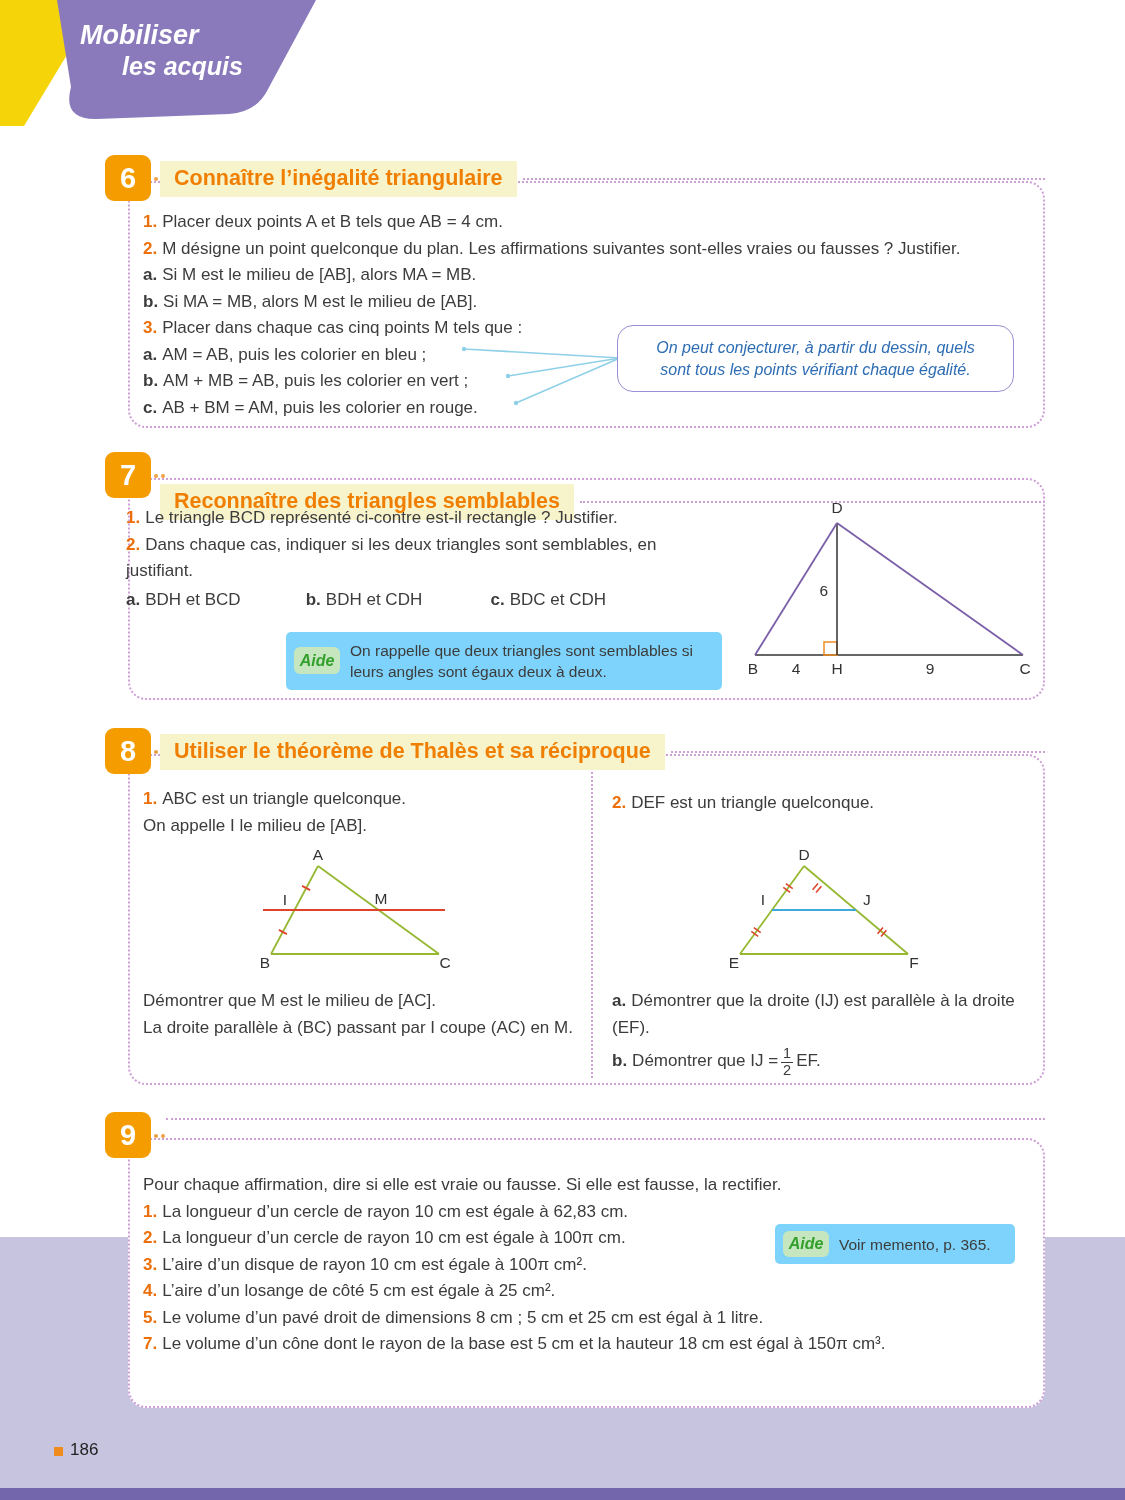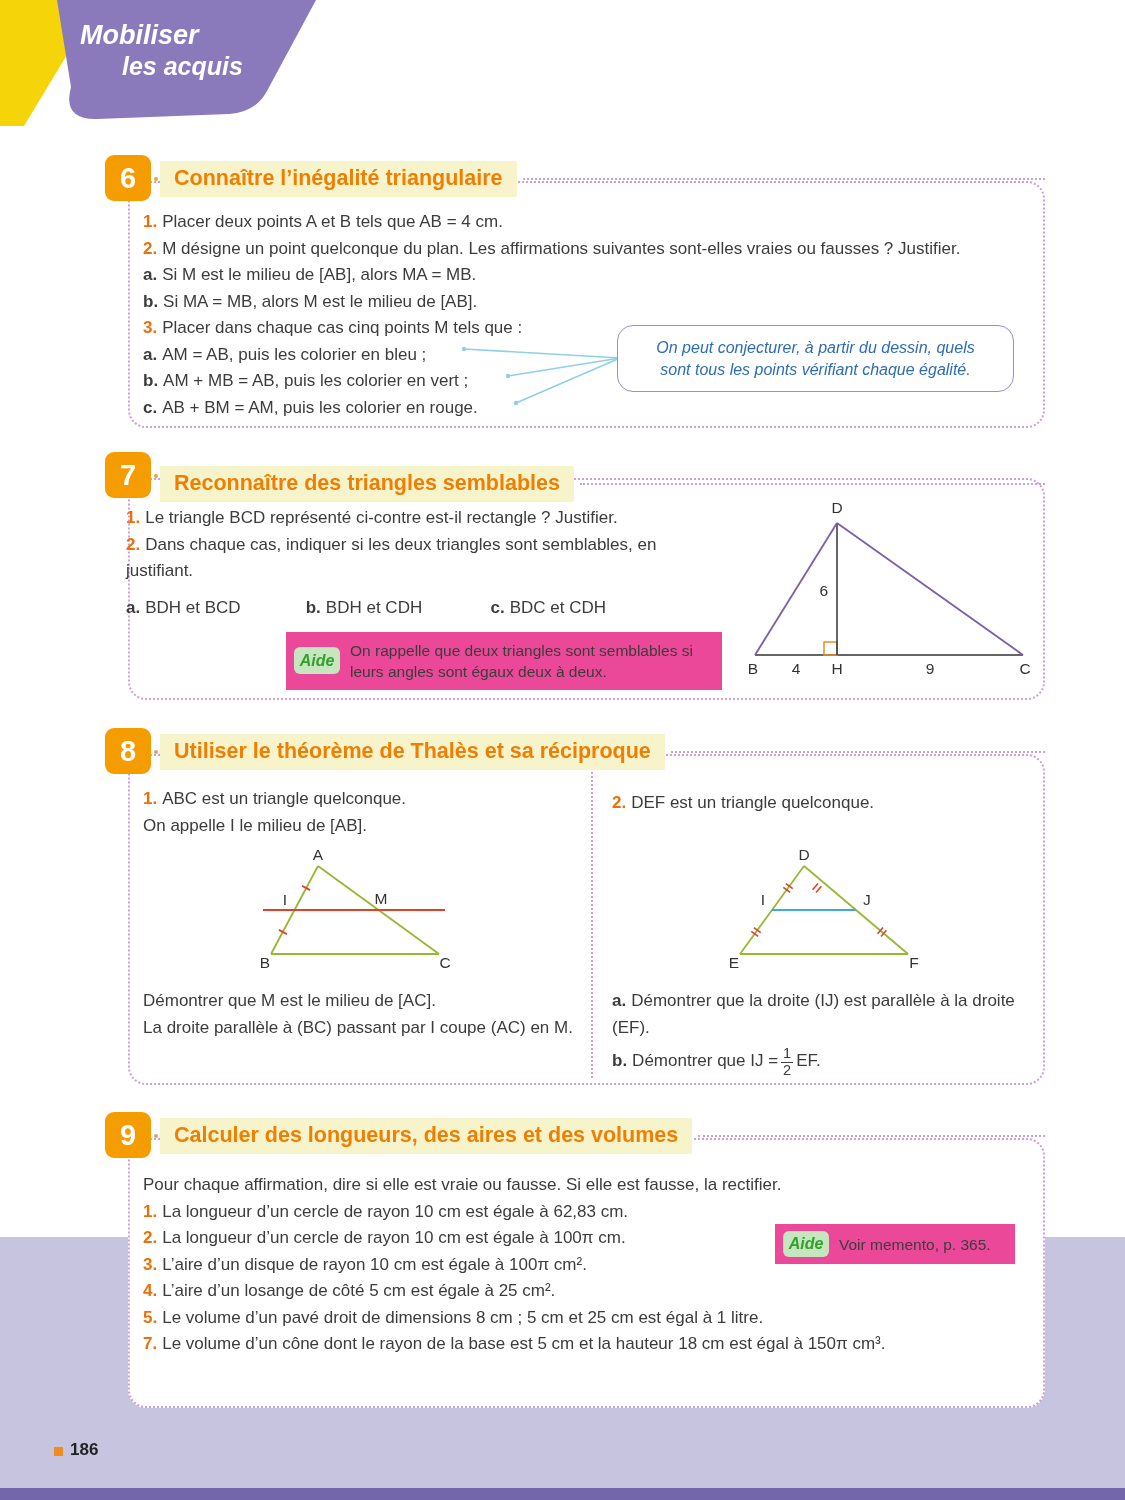--- a/index.html
+++ b/index.html
@@ -13,31 +13,31 @@
   .cdots{position:absolute;width:4px;height:4px;border-radius:50%;background:#f0a043;box-shadow:7px 0 0 #f0a043}
   .title-row{position:absolute;left:160px;right:80px;display:flex;align-items:center}
   .sec-title{background:#f7f4cc;color:#f07e00;font-weight:bold;font-size:21.5px;padding:5px 14px 6px;white-space:nowrap}
   .leader{flex:1;border-bottom:2px dotted #cf9fd8;height:0;margin-left:6px}
   .dashed-box{position:absolute;left:128px;width:917px;border:2px dotted #cf9fd8;border-radius:18px}
   .whitebg{background:#fff}
   .txt{font-size:17px;line-height:26.5px}
   .onum{color:#ec6f0a;font-weight:bold;margin-right:5px}
   .bnum{font-weight:bold;margin-right:5px}
   .callout{position:absolute;left:617px;top:325px;width:397px;height:67px;border:1.5px solid #9a8ed2;border-radius:16px;background:#fff;color:#2e6db4;font-style:italic;font-size:16px;line-height:22px;display:flex;align-items:center;justify-content:center;text-align:center;padding:6px 28px}
-  .aidebox{position:absolute;background:#ec4899;border-radius:0}
+  .aidebox{position:absolute;background:#7dd3fc;border-radius:5px}
   .aidechip{position:absolute;background:#c6e6c0;border-radius:6px;color:#33a02c;font-weight:bold;font-style:italic;font-size:16px;display:flex;align-items:center;justify-content:center}
   .aidetext{position:absolute;font-size:15.5px;line-height:20.5px;color:#3c3c3c}
   .divider{position:absolute;left:591px;top:772px;height:306px;border-left:2px dotted #cf9fd8}
   .frac{display:inline-block;text-align:center;vertical-align:-9px;line-height:1.1;font-size:14.5px;margin:0 3px}
   .fnum{display:block;border-bottom:1.3px solid #3c3c3c;padding:0 2px}
   .fden{display:block}
   .rib1{font-size:27px;font-weight:bold;font-style:italic;fill:#fff}
   .rib2{font-size:25px;font-weight:bold;font-style:italic;fill:#fff}
   .dlabel{font-size:15.5px;fill:#333}
-  .pagenum{position:absolute;left:70px;top:1440px;font-size:17px;font-weight:bold;color:#222}
+  .pagenum{position:absolute;left:70px;top:1440px;font-size:17px;font-weight:normal;color:#222}
   .pagesq{position:absolute;left:54px;top:1447px;width:9px;height:9px;background:#f08c1e}
 </style>
 </head>
 <body>
 
 <div class="lavender"></div>
 <div class="bottombar"></div>
 
 <svg class="abs" style="left:0;top:0" width="330" height="130">
   <polygon points="0,0 100,0 24,126 0,126" fill="#f5d40a"></polygon>
@@ -69,28 +69,28 @@
   <line x1="172" y1="26" x2="68" y2="71" stroke="#8fd0e8" stroke-width="1.6"></line>
   <circle cx="16" cy="17" r="2.2" fill="#8fd0e8"></circle>
   <circle cx="60" cy="44" r="2.2" fill="#8fd0e8"></circle>
   <circle cx="68" cy="71" r="2.2" fill="#8fd0e8"></circle>
 </svg>
 <div class="callout">On peut conjecturer, à partir du dessin, quels sont tous les points vérifiant chaque égalité.</div>
 
 <div class="dashed-box" style="top:478px;height:222px"></div>
 <div class="numbox" style="top:452px">7</div>
 <div class="cdots" style="left:154px;top:474px"></div>
-<div class="title-row" style="top:466px">
+<div class="title-row" style="top:484px">
   <span class="sec-title">Reconnaître des triangles semblables</span>
   <span class="leader"></span>
 </div>
 <div class="abs txt" style="left:126px;top:505px;width:592px">
   <div><span class="onum">1.</span><span>Le triangle BCD représenté ci-contre est-il rectangle ? Justifier.</span></div>
   <div><span class="onum">2.</span><span>Dans chaque cas, indiquer si les deux triangles sont semblables, en justifiant.</span></div>
-  <div style="margin-top:10px">
+  <div style="margin-top:2px">
     <span style="display:inline-block;width:175px"><span class="bnum">a.</span><span>BDH et BCD</span></span>
     <span style="display:inline-block;width:180px"><span class="bnum">b.</span><span>BDH et CDH</span></span>
     <span style="display:inline-block"><span class="bnum">c.</span><span>BDC et CDH</span></span>
   </div>
 </div>
 <div class="aidebox" style="left:286px;top:632px;width:436px;height:58px">
   <div class="aidechip" style="left:8px;top:15px;width:46px;height:27px">Aide</div>
   <div class="aidetext" style="left:64px;top:9px;width:366px">On rappelle que deux triangles sont semblables si leurs angles sont égaux deux à deux.</div>
 </div>
 <svg class="abs" style="left:740px;top:497px" width="300" height="185">
@@ -165,21 +165,20 @@
   <div><span class="bnum">a.</span><span>Démontrer que la droite (IJ) est parallèle à la droite (EF).</span></div>
   <div style="margin-top:5px">
     <span class="bnum">b.</span><span>Démontrer que IJ =</span><span class="frac"><span class="fnum">1</span><span class="fden">2</span></span><span>EF.</span>
   </div>
 </div>
 
 <div class="dashed-box whitebg" style="top:1138px;height:270px"></div>
 <div class="numbox" style="top:1112px">9</div>
 <div class="cdots" style="left:154px;top:1134px"></div>
 <div class="title-row" style="top:1118px">
-  <span class="sec-title">Calculer des longueurs, des aires et des volumes</span>
   <span class="leader"></span>
 </div>
 <div class="abs txt" style="left:143px;top:1172px;width:895px">
   <div><span>Pour chaque affirmation, dire si elle est vraie ou fausse. Si elle est fausse, la rectifier.</span></div>
   <div><span class="onum">1.</span><span>La longueur d’un cercle de rayon 10 cm est égale à 62,83 cm.</span></div>
   <div><span class="onum">2.</span><span>La longueur d’un cercle de rayon 10 cm est égale à 100π cm.</span></div>
   <div><span class="onum">3.</span><span>L’aire d’un disque de rayon 10 cm est égale à 100π cm².</span></div>
   <div><span class="onum">4.</span><span>L’aire d’un losange de côté 5 cm est égale à 25 cm².</span></div>
   <div><span class="onum">5.</span><span>Le volume d’un pavé droit de dimensions 8 cm ; 5 cm et 25 cm est égal à 1 litre.</span></div>
   <div><span class="onum">7.</span><span>Le volume d’un cône dont le rayon de la base est 5 cm et la hauteur 18 cm est égal à 150π cm³.</span></div>

